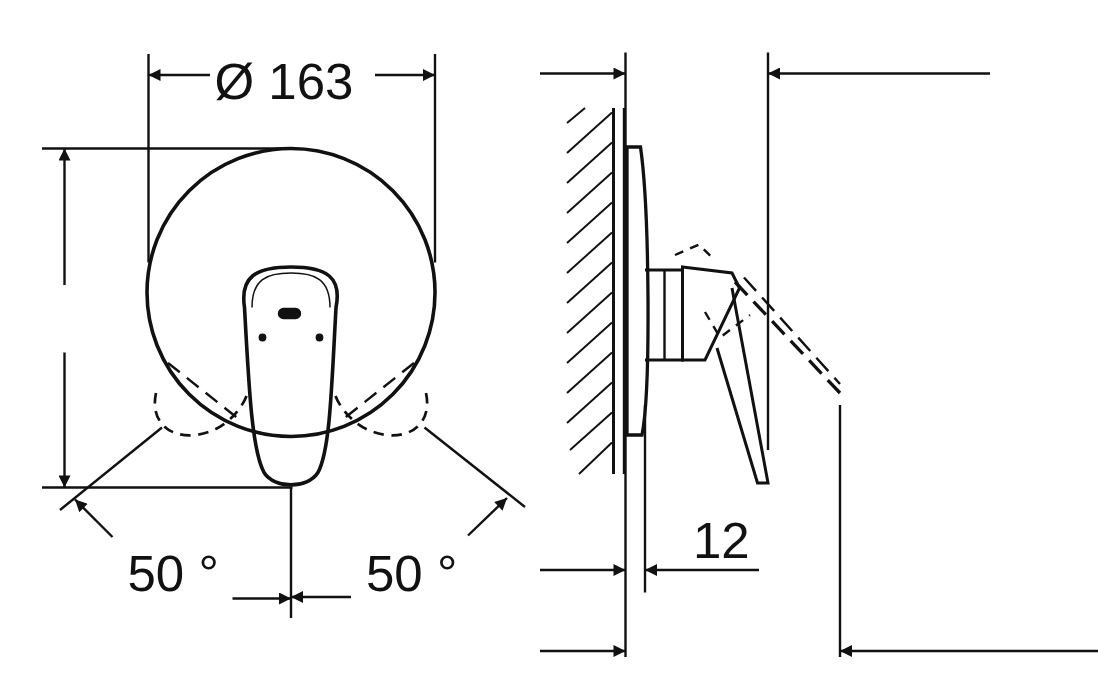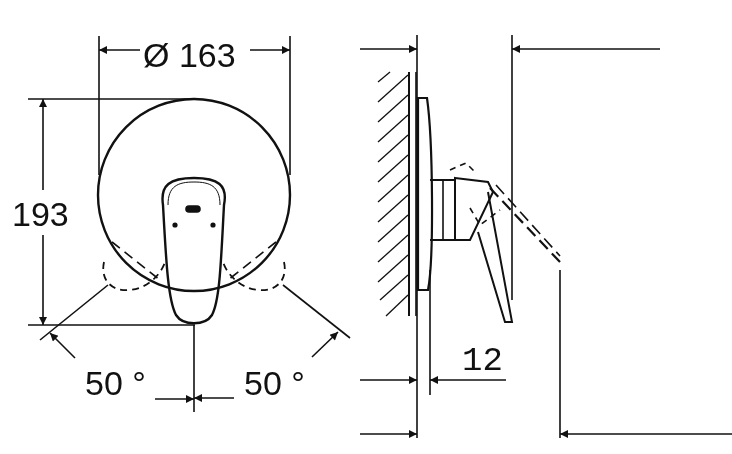--- a/index.html
+++ b/index.html
@@ -99,17 +99,16 @@
       <line x1="660" y1="49" x2="512" y2="49" marker-end="url(#ar)"></line>
       <line x1="360" y1="380" x2="417" y2="380" marker-end="url(#ar)"></line>
       <line x1="506" y1="380" x2="430" y2="380" marker-end="url(#ar)"></line>
       <line x1="360" y1="434" x2="417" y2="434" marker-end="url(#ar)"></line>
       <line x1="732" y1="434" x2="560" y2="434" marker-end="url(#ar)"></line>
     </g>
   </g>
 </svg>
 
 <div class="lbl" style="left:143px;top:38px;">Ø 163</div>
-<div class="lbl" style="left:12px;top:197px;">193</div>
 <div class="lbl" style="left:85px;top:366px;">50 °</div>
 <div class="lbl" style="left:244px;top:366px;">50 °</div>
-<div class="lbl" style="left:462px;top:344px;font-family:Liberation Mono, monospace;">12</div>
+<div class="lbl" style="left:462px;top:344px;">12</div>
 </div>
 
 </body></html>

